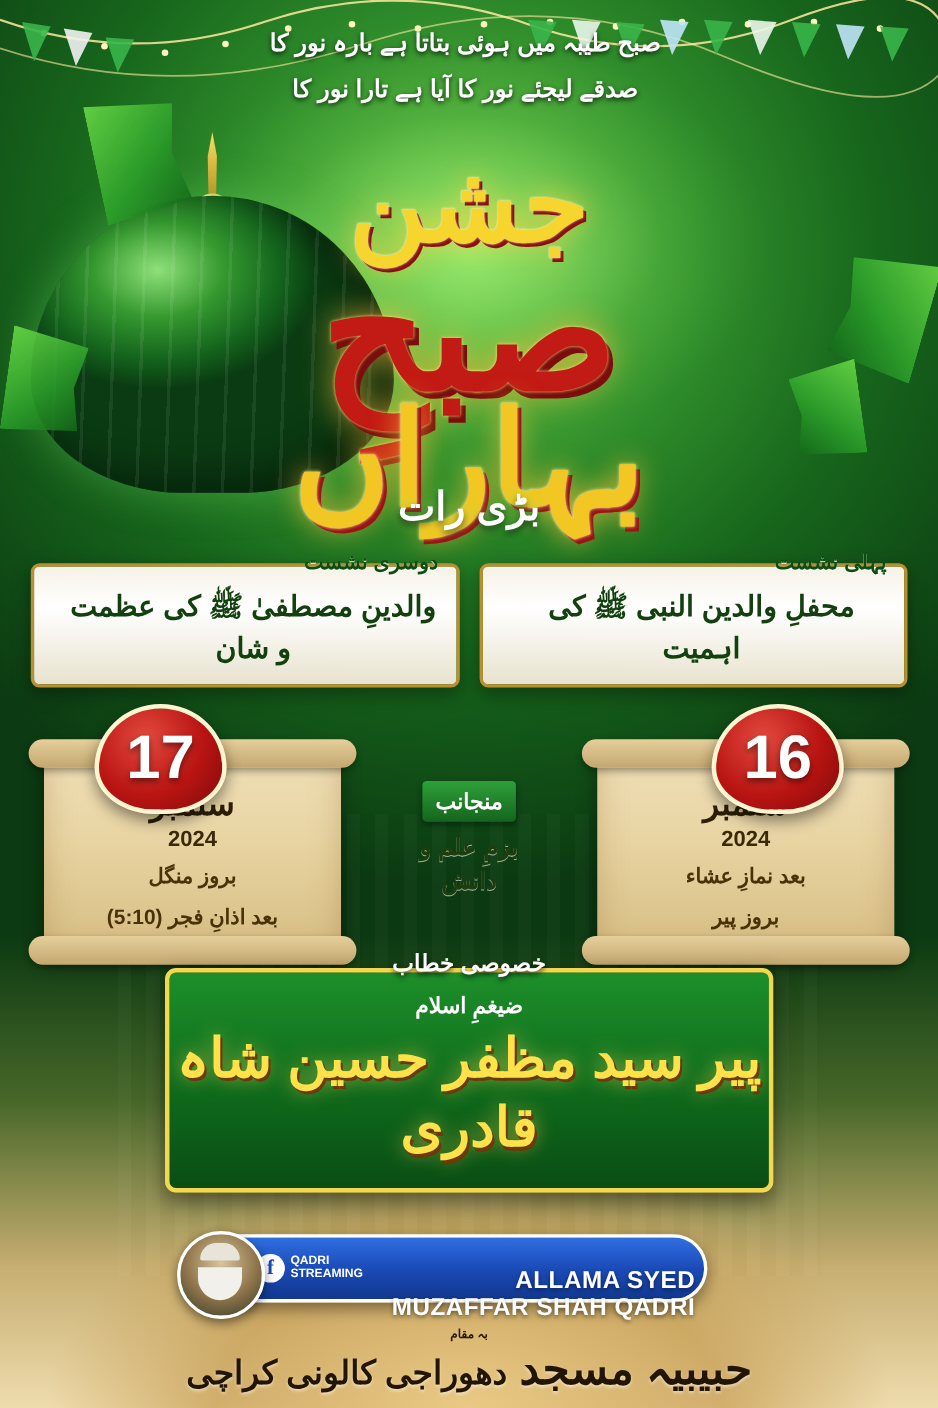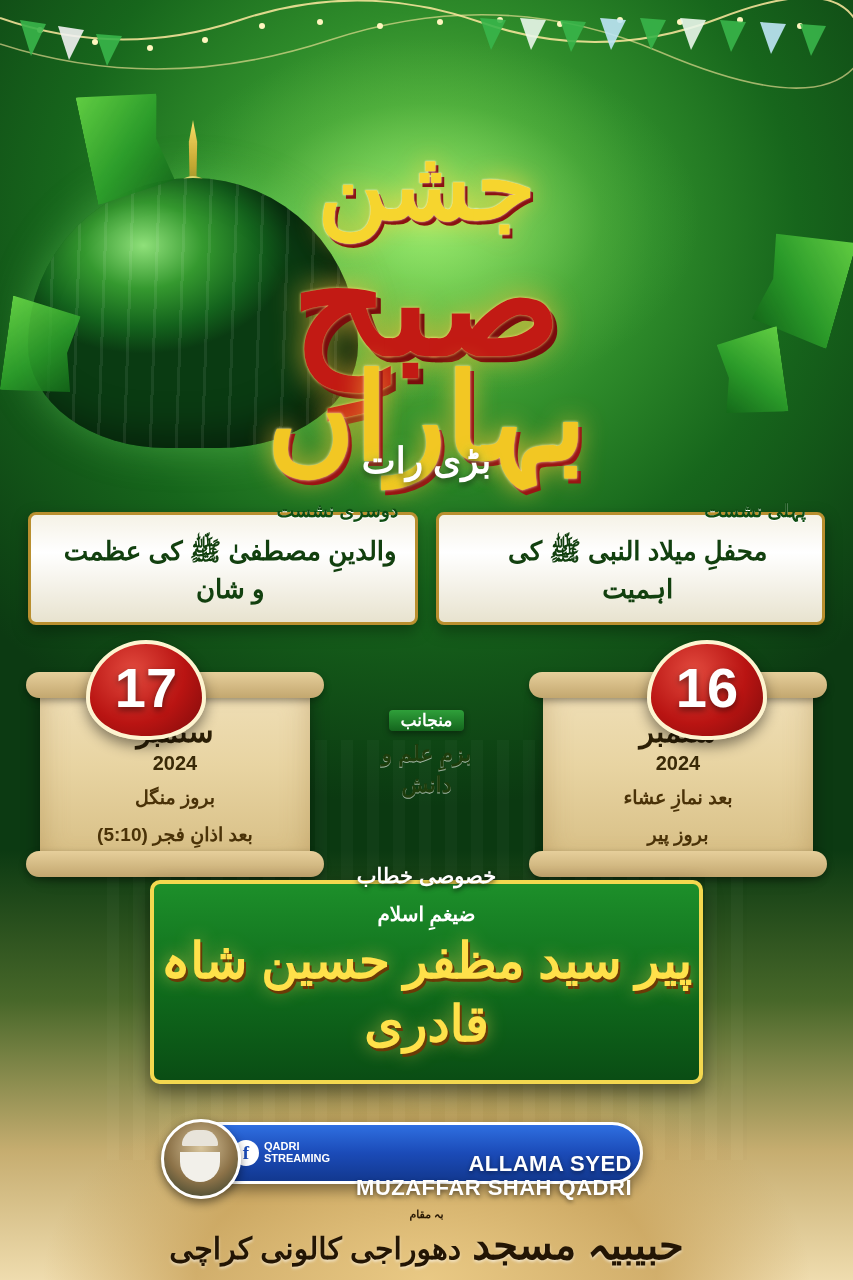--- a/index.html
+++ b/index.html
@@ -286,23 +286,23 @@
     left: 50%;
     transform: translateX(-50%);
     width: 150px;
     text-align: center;
     direction: rtl;
   }
   .bazm .tag {
     display: inline-block;
     background: linear-gradient(180deg, #2fa03a, #14651d);
     color: #fff;
-    font-size: 17px;
-    font-weight: bold;
-    padding: 0 12px;
+    font-size: 20px;
+    font-weight: bold;
+    padding: 6px 12px;
     border-radius: 4px;
     box-shadow: 0 3px 6px rgba(0,0,0,0.4);
   }
   .bazm .lines {
     margin-top: 8px;
     color: #1e3d0c;
     font-size: 22px;
     font-weight: bold;
     line-height: 1.4;
     text-shadow: 0 1px 0 rgba(255,255,255,0.6);
@@ -522,33 +522,37 @@
         <polygon points="600,18 626,20 611,50" fill="#bfe6f7"></polygon>
         <polygon points="640,18 666,20 651,50" fill="#39b54a"></polygon>
         <polygon points="680,18 706,20 691,50" fill="#eaf7ea"></polygon>
         <polygon points="720,20 746,22 731,52" fill="#39b54a"></polygon>
         <polygon points="760,22 786,24 771,54" fill="#bfe6f7"></polygon>
         <polygon points="800,24 826,26 811,56" fill="#39b54a"></polygon>
       </g>
     </svg>
   </div>
 
+  <div class="top-urdu">
+    <div>صبح طیبہ میں ہوئی بتاتا ہے بارہ نور کا</div>
+    <div>صدقے لیجئے نور کا آیا ہے تارا نور کا</div>
+  </div>
 
   <div class="main-title">
     <span class="jashn">جشن</span>
     <span class="subh">صبحِ</span>
     <span class="bahaaran">بہاراں</span>
   </div>
 
   <div class="bari-raat">بڑی رات</div>
 
   <div class="sessions">
     <div class="session">
       <div class="nishast">پہلی نشست</div>
-      <div class="stext">محفلِ میلاد النبی ﷺ کی اہمیت</div>
+      <div class="stext">محفلِ والدین النبی ﷺ کی اہمیت</div>
     </div>
     <div class="session">
       <div class="nishast">دوسری نشست</div>
       <div class="stext">والدینِ مصطفیٰ ﷺ کی عظمت و شان</div>
     </div>
   </div>
 
   <div class="scrolls">
 
     <div class="scroll right">

